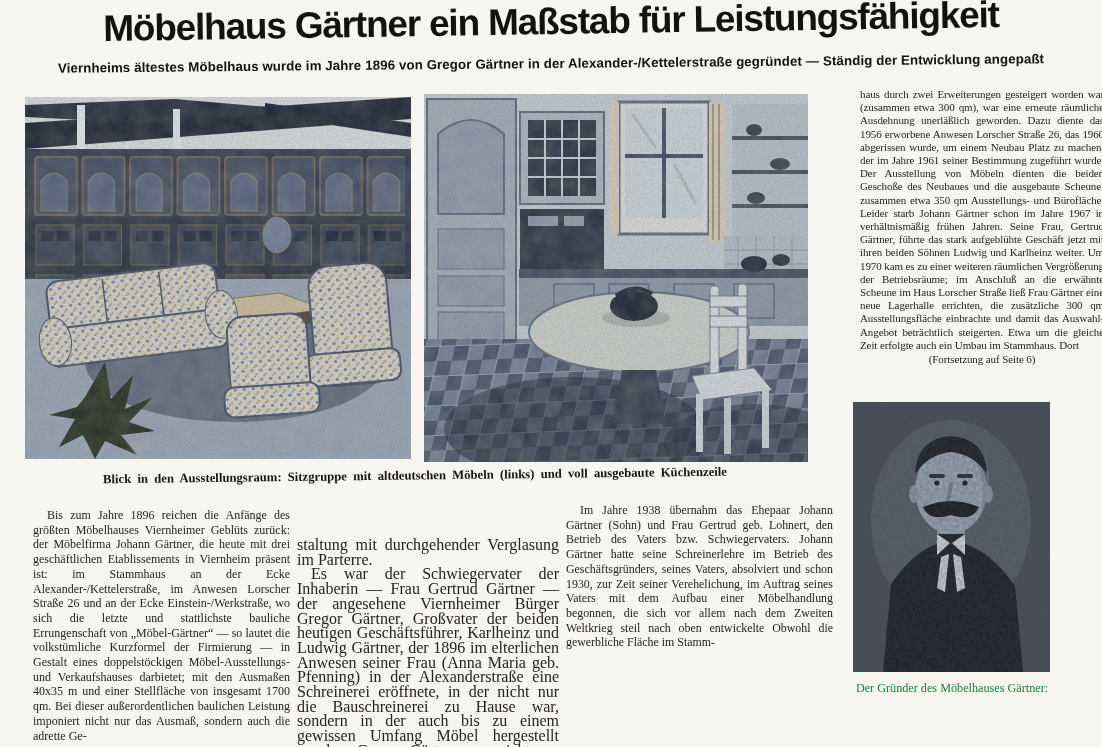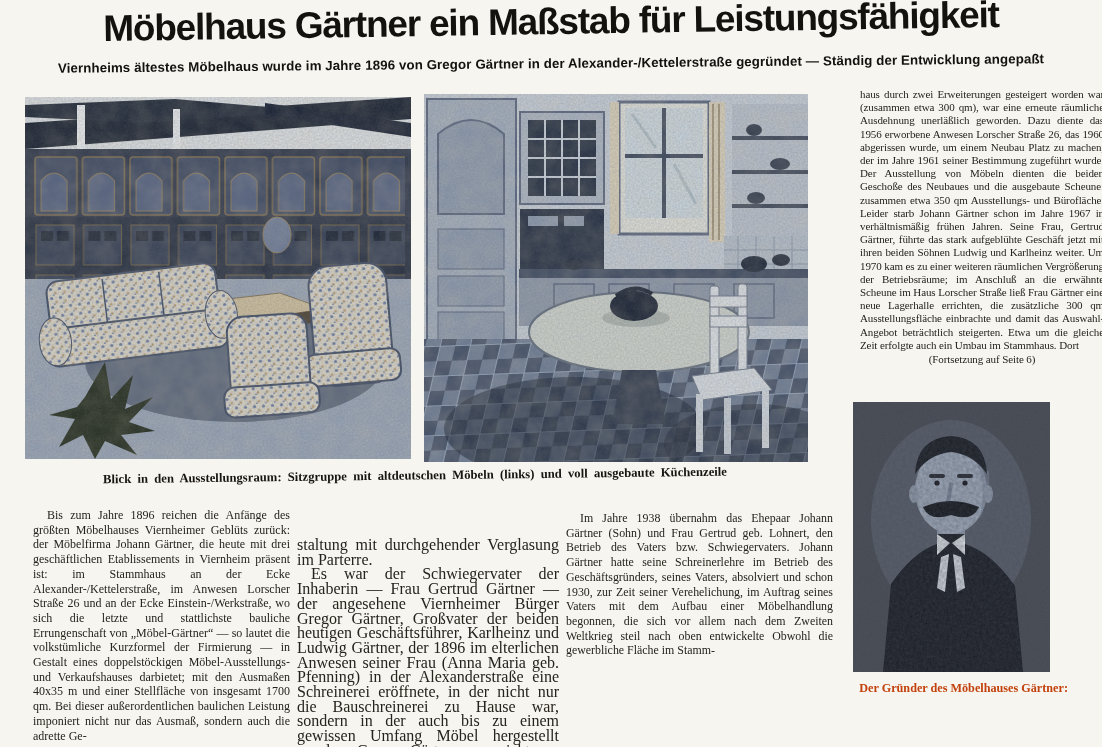--- a/index.html
+++ b/index.html
@@ -43,29 +43,29 @@
   .photos-caption {
     position:absolute; left:103px; top:468px; width:702px;
     font-weight:bold; font-size:12.7px; word-spacing:3px;
     color:#181511; transform:rotate(-0.7deg);
     white-space:nowrap;
   }
 
   .col-1 { left:33px;  top:508px; width:257px; font-size:12px; line-height:14.7px; }
   .col-2 { left:297px; top:502px; width:262px; font-size:16px; line-height:14.7px;margin-top:36px; }
   .col-3 { left:566px; top:497px; width:267px; font-size:11.9px; line-height:14.7px; }
-  .col-3 p.para2 { margin-top:14px; }
+  .col-3 p.para2 { margin-top:6px; }
 
   .portrait { position:absolute; left:853px; top:402px; width:197px; height:270px; overflow:hidden; }
   .portrait svg { display:block; }
 
   .portrait-caption {
     position:absolute; left:836px; top:681px; width:232px;
-    text-align:right; font-weight:bold; font-size:12.2px; line-height:15px;
-    color:#c2410c;
+    text-align:center; font-weight:normal; font-size:12.2px; line-height:15px;
+    color:#15803d;
   }
 </style>
 </head>
 <body>
 
 <div class="page">
 
   <h1 class="headline">Möbelhaus Gärtner ein Maßstab für Leistungsfähigkeit</h1>
   <div class="subheadline">Viernheims ältestes Möbelhaus wurde im Jahre 1896 von Gregor Gärtner in der Alexander-/Kettelerstraße gegründet — Ständig der Entwicklung angepaßt</div>
 

